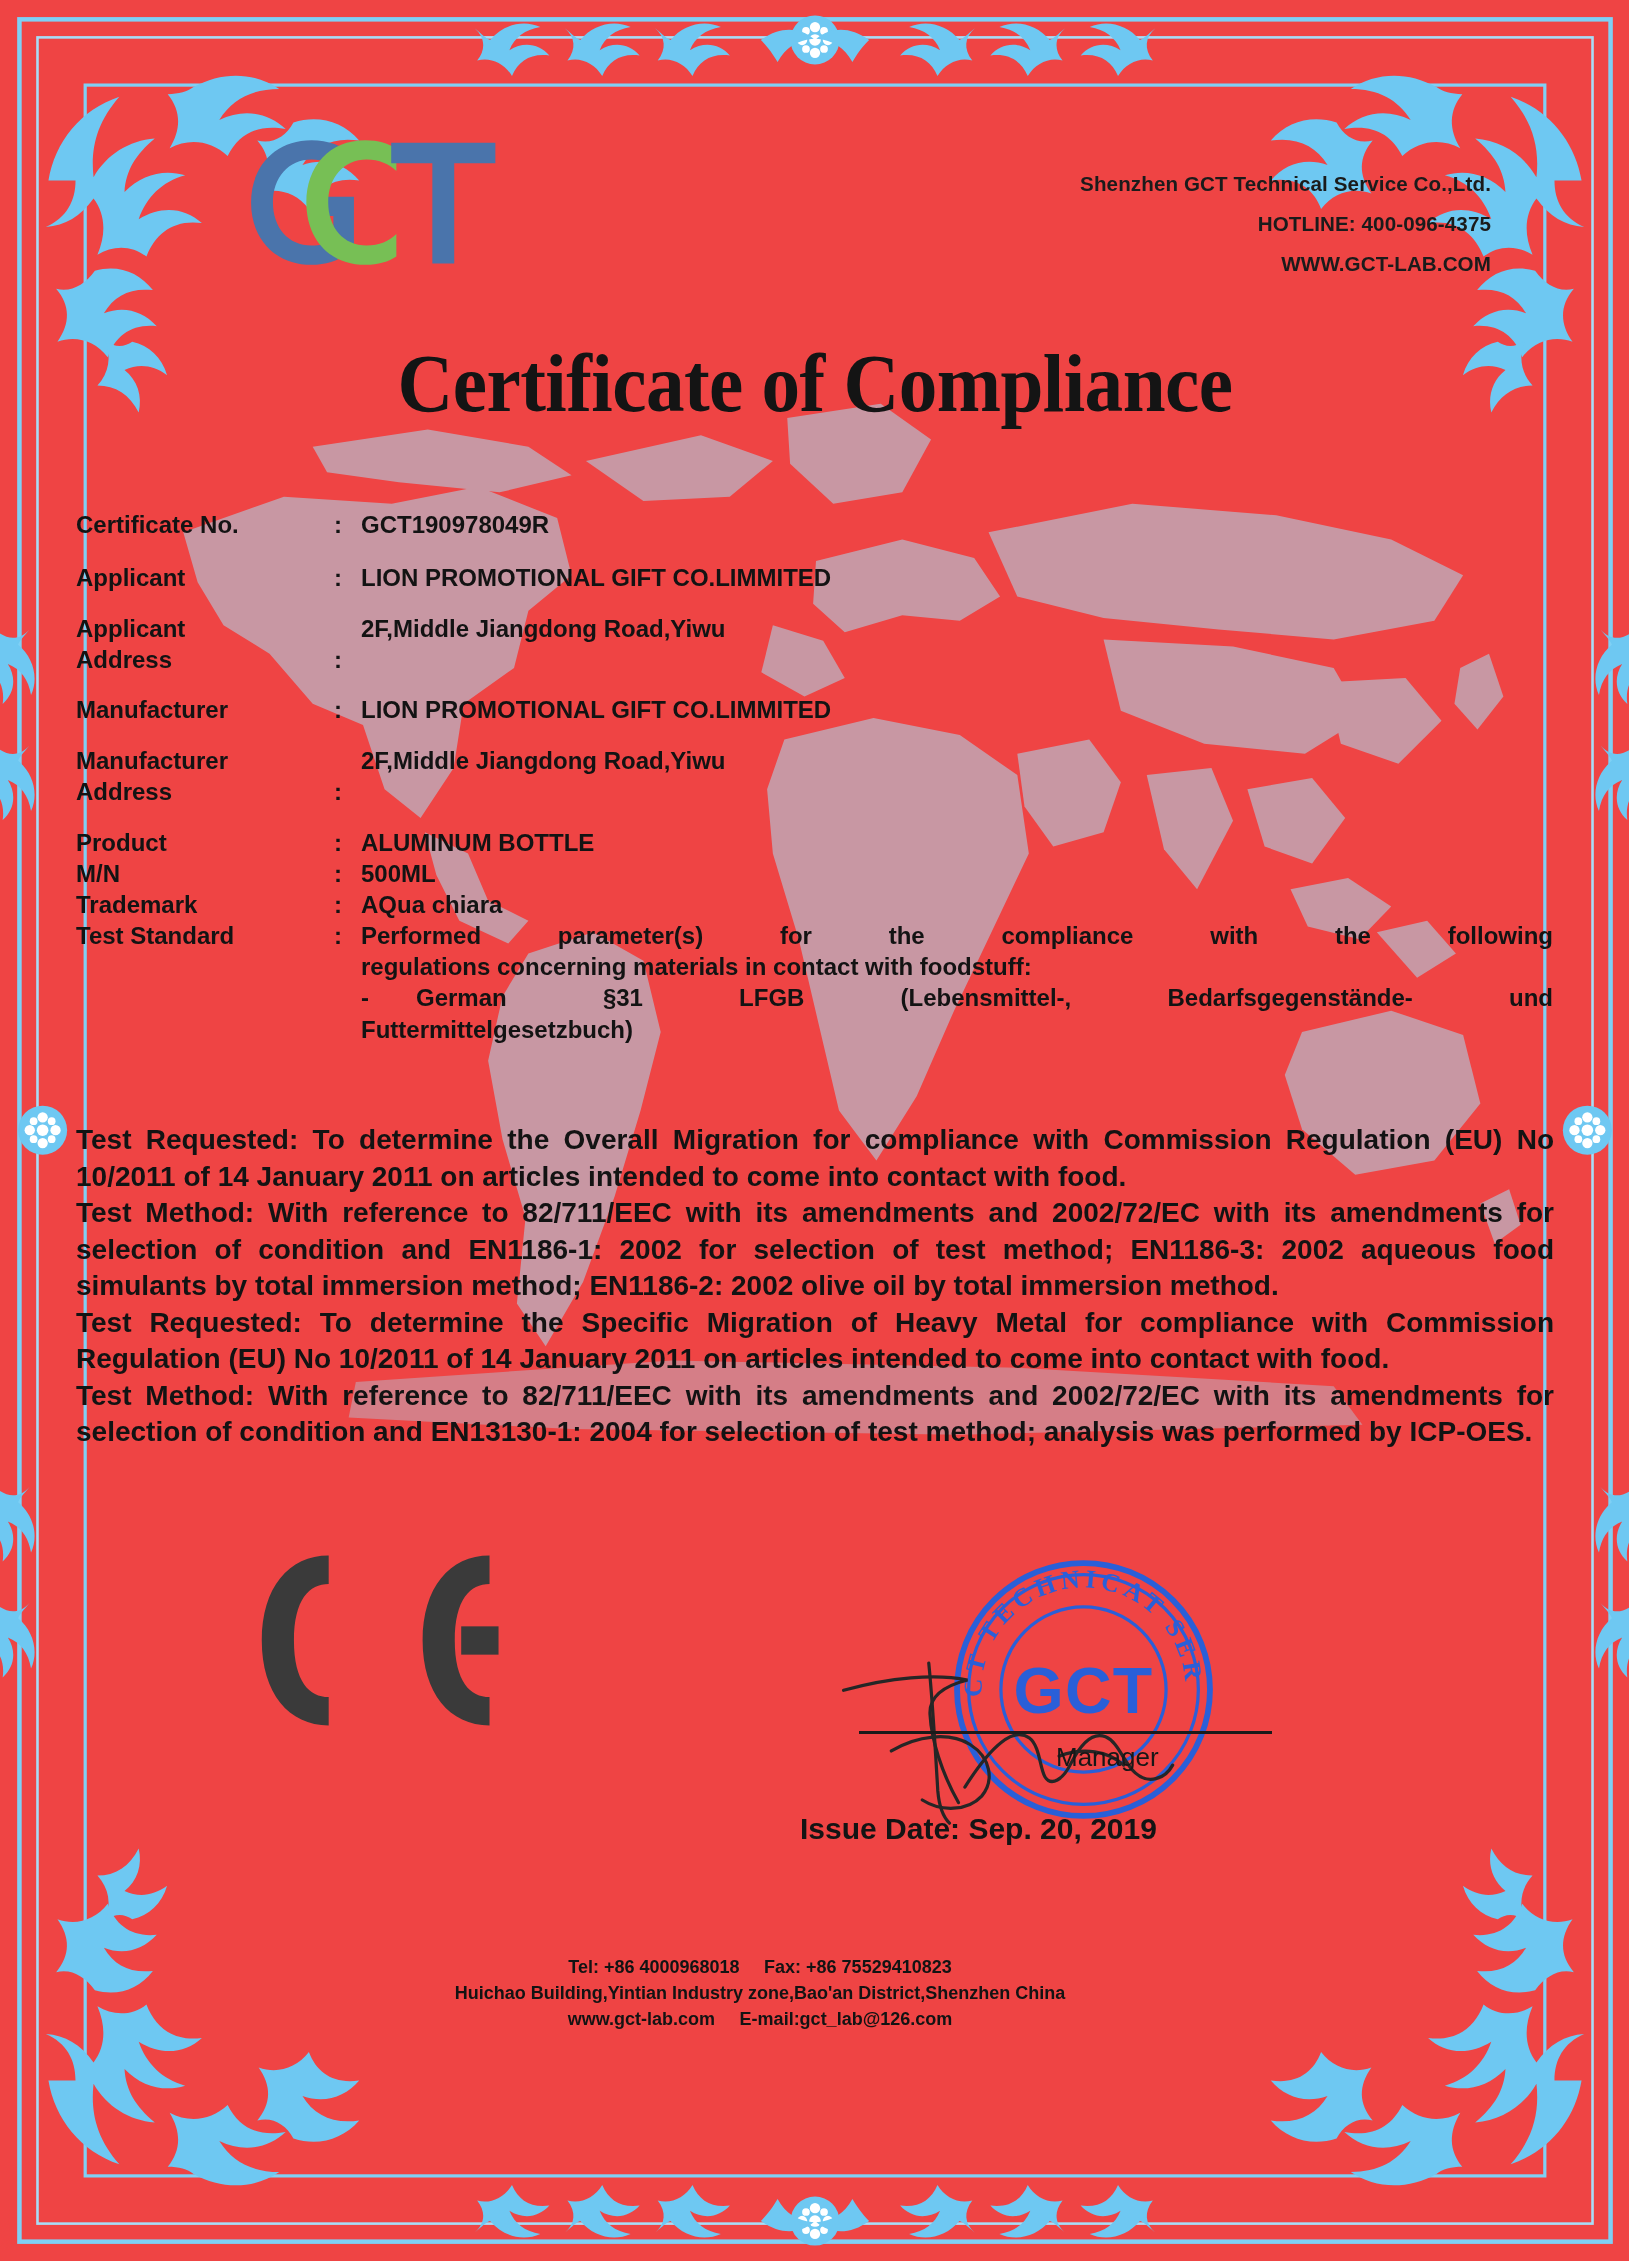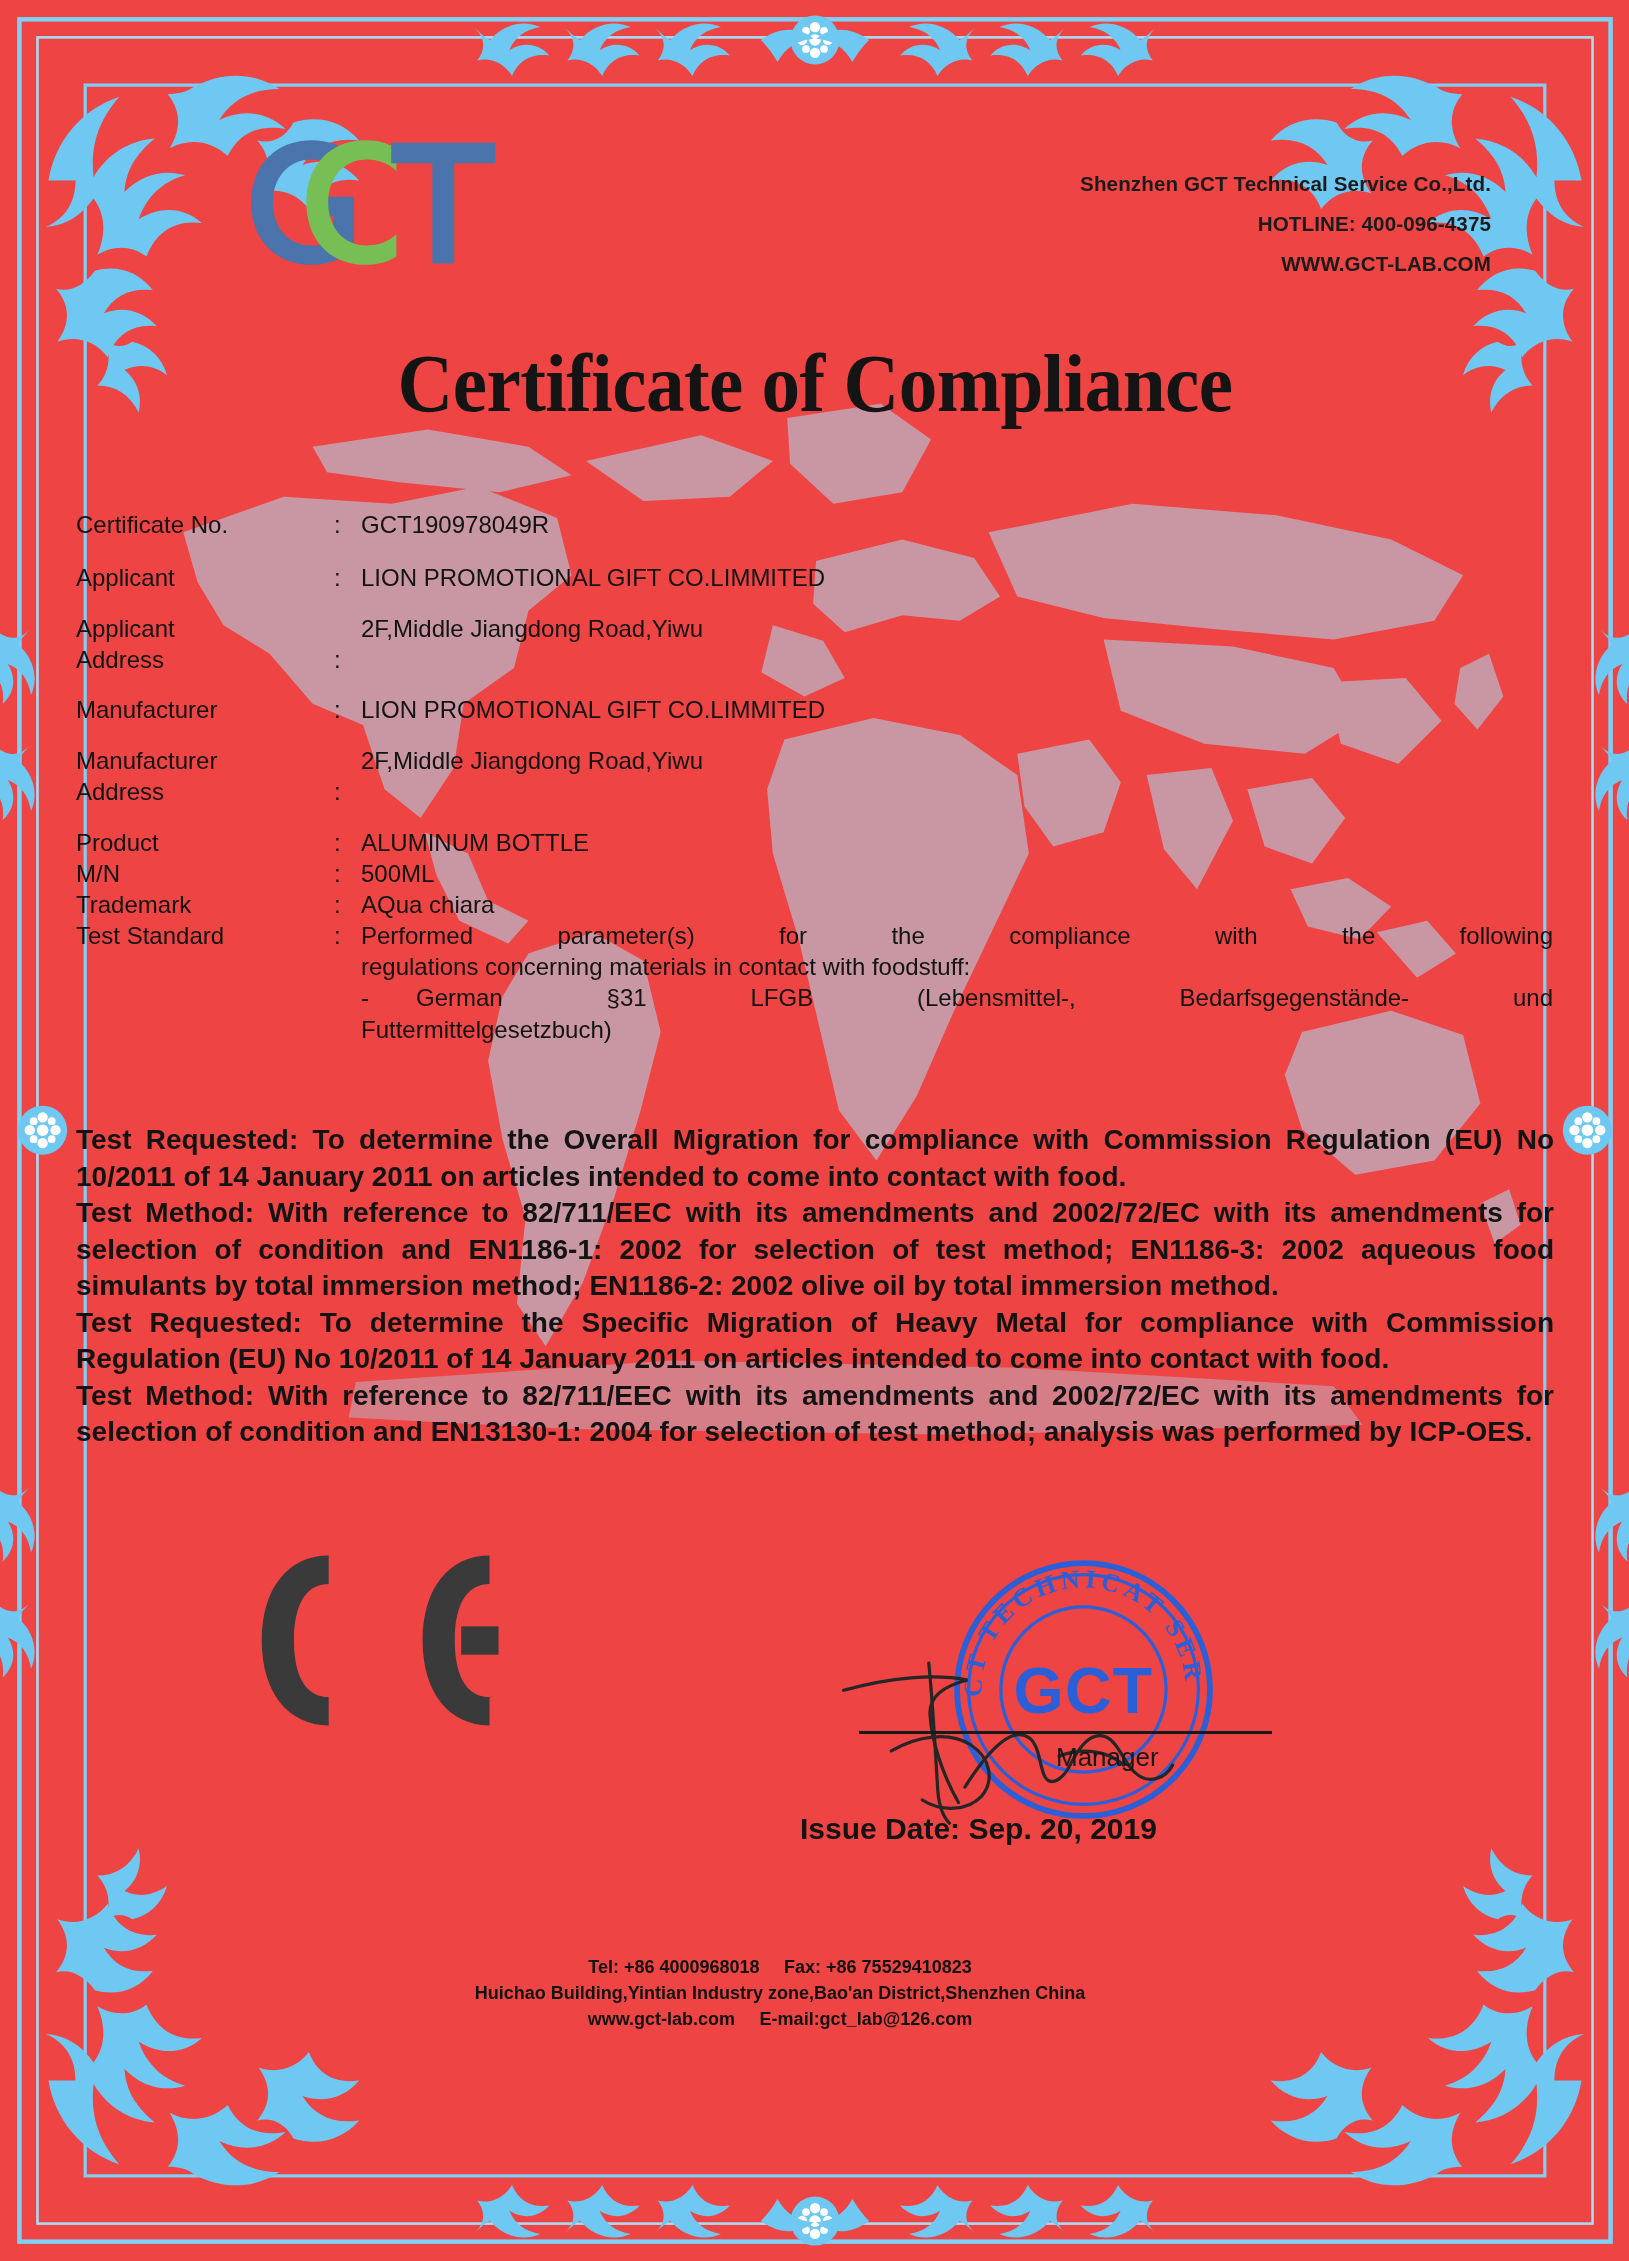--- a/index.html
+++ b/index.html
@@ -81,21 +81,21 @@
   #fields {
     position: absolute;
     left: 76px;
     top: 509px;
     width: 1477px;
   }
   .field-row {
     display: flex;
     align-items: flex-start;
     font-size: 24px;
-    font-weight: normal;
+    font-weight: bold;
     color: #131313;
     line-height: 1.30;
   }
   .field-label {
     width: 258px;
     flex: 0 0 258px;
     white-space: pre-line;
   }
   .field-colon {
     width: 27px;
@@ -194,21 +194,20 @@
   }
 
   
   #footer {
     position: absolute;
     left: 0;
     top: 1954px;
     width: 1520px;
     text-align: center;
     color: #131313;
-    padding-left: 20px;
   }
   .footer-line {
     font-size: 18px;
     font-weight: bold;
     line-height: 1.45;
   }
   .footer-sp { display: inline-block; width: 24.5px; }
 </style>
 </head>
 <body>

